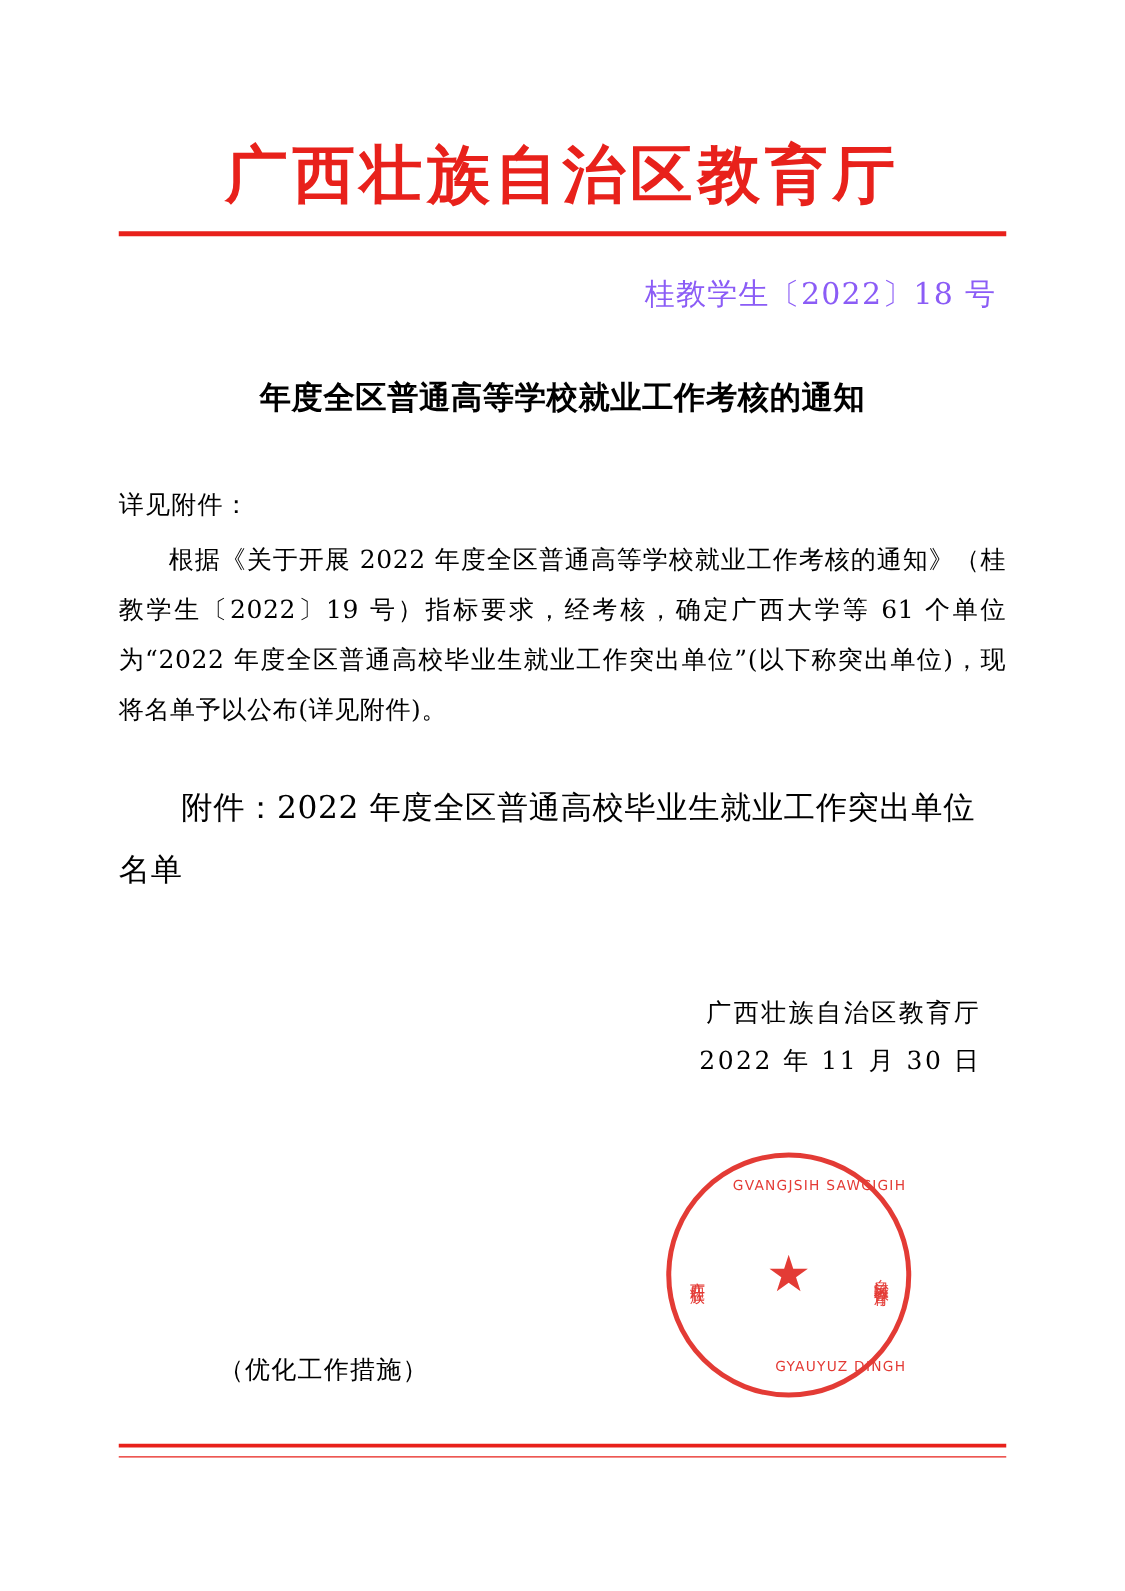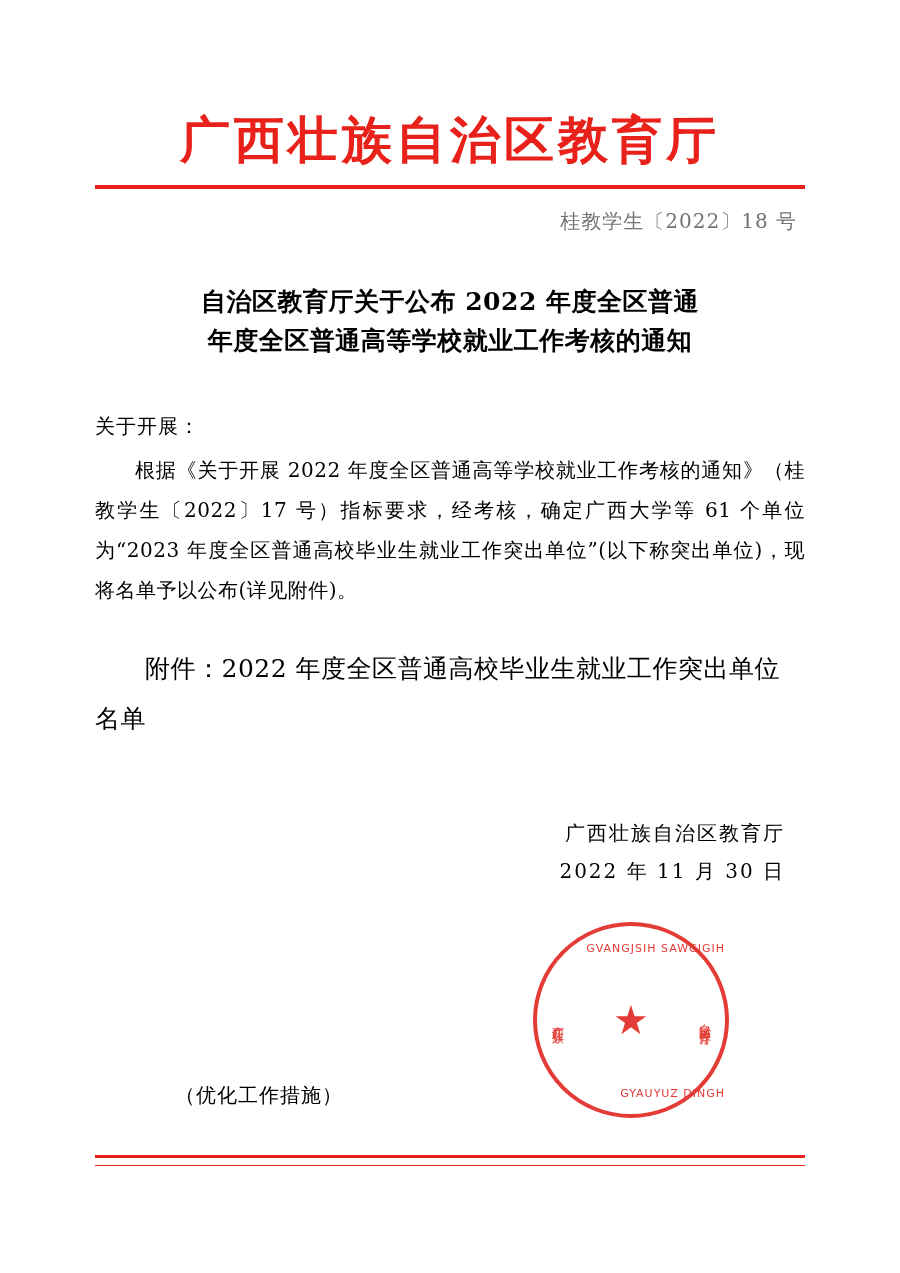--- a/index.html
+++ b/index.html
@@ -42,26 +42,26 @@
     white-space: nowrap;
   }
   .masthead-rule {
     margin-top: 18px;
     height: 4px;
     background: #e8211b;
     width: 100%;
   }
   
   .doc-number {
-    margin-top: 19px;
+    margin-top: 30px;
     text-align: right;
-    font-size: 20px;
+    font-size: 24px;
     letter-spacing: 1px;
     padding-right: 8px;
-    color: #737373;
+    color: #8b5cf6;
   }
   
   .doc-title {
     margin-top: 48px;
     text-align: center;
     font-weight: bold;
     font-size: 25px;
     line-height: 1.55;
     letter-spacing: 0.5px;
   }
@@ -178,27 +178,26 @@
   <div class="doc-inner">
 
     <div class="masthead">
       <div class="masthead-title">广西壮族自治区教育厅</div>
       <div class="masthead-rule"></div>
     </div>
 
     <div class="doc-number">桂教学生〔2022〕18 号</div>
 
     <div class="doc-title">
-      <div>自治区教育厅关于公布 2022 年度全区普通</div>
       <div>年度全区普通高等学校就业工作考核的通知</div>
     </div>
 
-    <div class="salutation">关于开展：</div>
-
-    <div class="para">根据《关于开展 2022 年度全区普通高等学校就业工作考核的通知》（桂教学生〔2022〕17 号）指标要求，经考核，确定广西大学等 61 个单位为“2023 年度全区普通高校毕业生就业工作突出单位”(以下称突出单位)，现将名单予以公布(详见附件)。</div>
+    <div class="salutation">详见附件：</div>
+
+    <div class="para">根据《关于开展 2022 年度全区普通高等学校就业工作考核的通知》（桂教学生〔2022〕19 号）指标要求，经考核，确定广西大学等 61 个单位为“2022 年度全区普通高校毕业生就业工作突出单位”(以下称突出单位)，现将名单予以公布(详见附件)。</div>
 
 
     <div class="attach">附件：2022 年度全区普通高校毕业生就业工作突出单位名单</div>
 
     <div class="sign-block">
       <div class="sign-line">广西壮族自治区教育厅</div>
       <div class="sign-line">2022 年 11 月 30 日</div>
     </div>
 
     <div class="seal">

